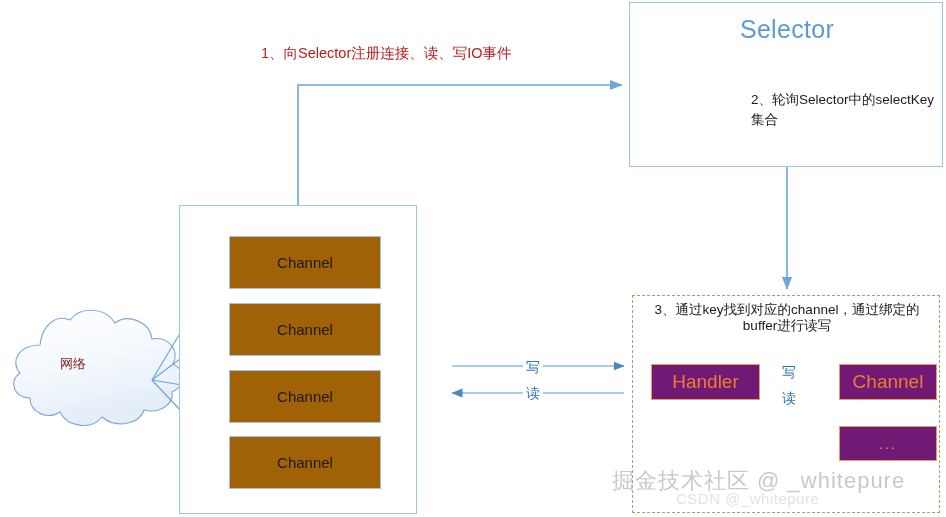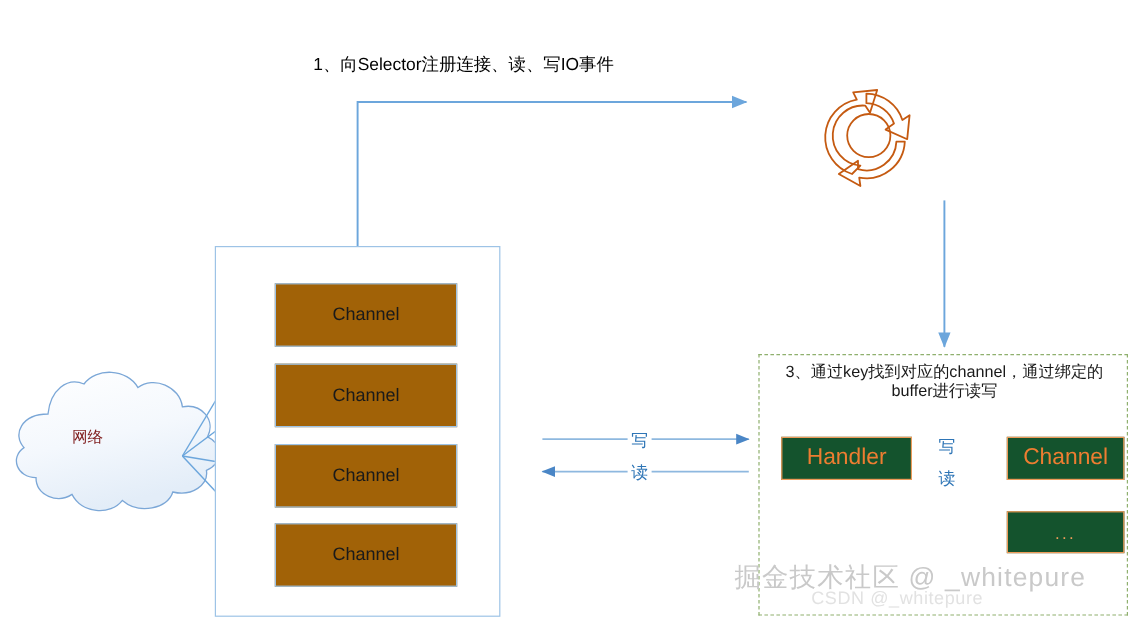--- a/index.html
+++ b/index.html
@@ -29,21 +29,21 @@
   .box {
     position: absolute;
     box-sizing: border-box;
     background: #ffffff;
   }
   .blue-box {
     border: 1px solid #9DC3E6;
   }
   .orange-box {
     border: 1.6px solid #ED9B59;
-    background: #14532d;
+    background: #701a75;
   }
   .dashed-green {
     border: 1.6px dashed #8FB06E;
     background: #ffffff;
   }
 
   #selector-box {
     left: 629px;
     top: 2px;
     width: 314px;
@@ -140,21 +140,21 @@
     align-items: center;
     justify-content: center;
     font-size: 14px;
     letter-spacing: 2px;
     color: #ED9B59;
   }
 
   
   .free-label {
     position: absolute;
-    color: #000000;
+    color: #b91c1c;
     white-space: nowrap;
   }
   #step1-label {
     left: 261px;
     top: 44px;
     font-size: 14.5px;
   }
   #cloud-label {
     left: 60px;
     top: 355px;
@@ -274,20 +274,24 @@
                L27,5 L47,3 L41,22 L37,16
                A25,25 0 0 0 33,66 Z"></path>
       <circle cx="40" cy="41" r="18"></circle>
     </g>
   </svg>
 
   <div class="free-label" id="step1-label">1、向Selector注册连接、读、写IO事件</div>
 
   <div class="free-label" id="cloud-label">网络</div>
 
+  <div class="box blue-box" id="selector-box">
+    <div id="selector-title">Selector</div>
+    <div id="selector-note">2、轮询Selector中的selectKey集合</div>
+  </div>
 
   <div class="box blue-box" id="channels-box">
     <div class="channel-item" style="top:30px">Channel</div>
     <div class="channel-item" style="top:97px">Channel</div>
     <div class="channel-item" style="top:164px">Channel</div>
     <div class="channel-item" style="top:230px">Channel</div>
   </div>
 
   <div class="rw-label" id="write-label-mid">写</div>
   <div class="rw-label" id="read-label-mid">读</div>

